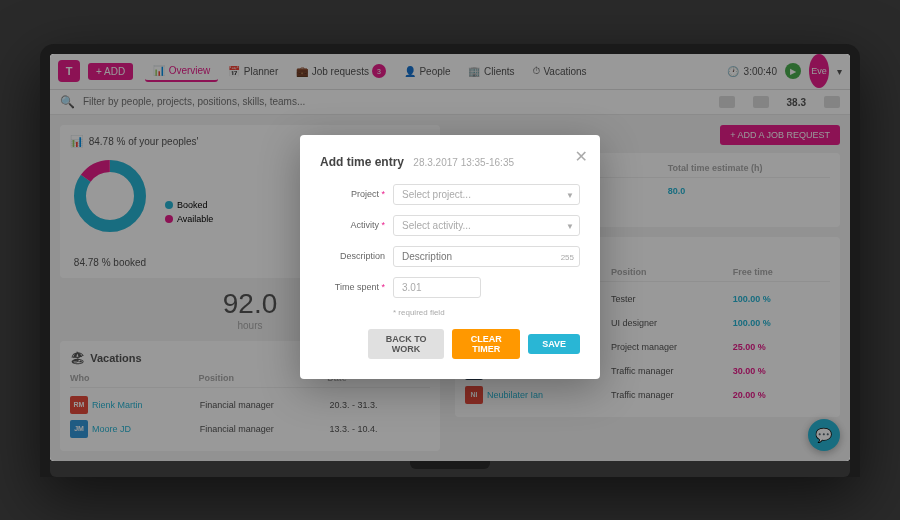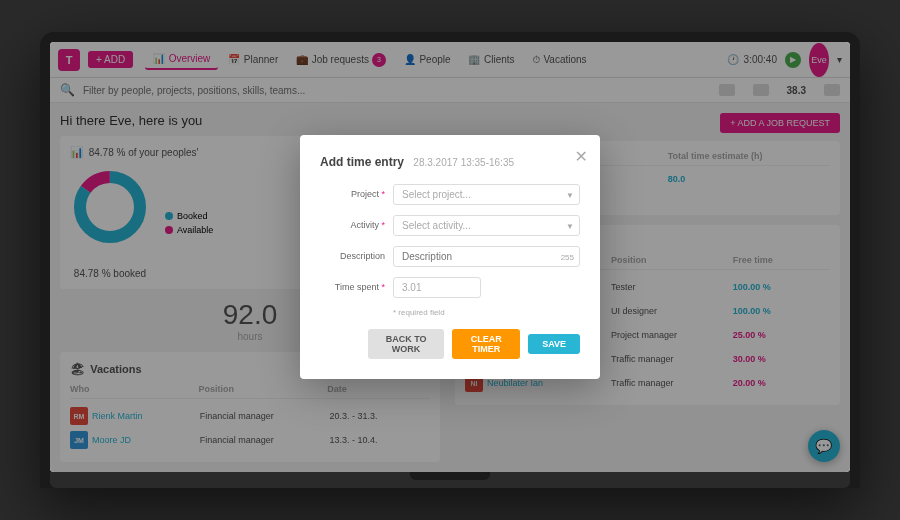--- a/index.html
+++ b/index.html
@@ -586,21 +586,20 @@
         <div class="view-icon"></div>
         <div class="view-icon"></div>
         <span class="view-number">38.3</span>
         <div class="view-icon"></div>
       </div>
     </div>
 
     <div class="main-content">
 
       <div class="left-panel">
-        <p class="greeting">Hi there Eve, here is you</p>
 
         <div class="utilization-section">
           <div class="util-header">
             <span class="util-icon">📊</span>
             <span>84.78 % of your peoples'</span>
           </div>
           <div class="util-chart-area">
             <div>
               <div class="donut-chart">
                 <svg viewBox="0 0 80 80">

